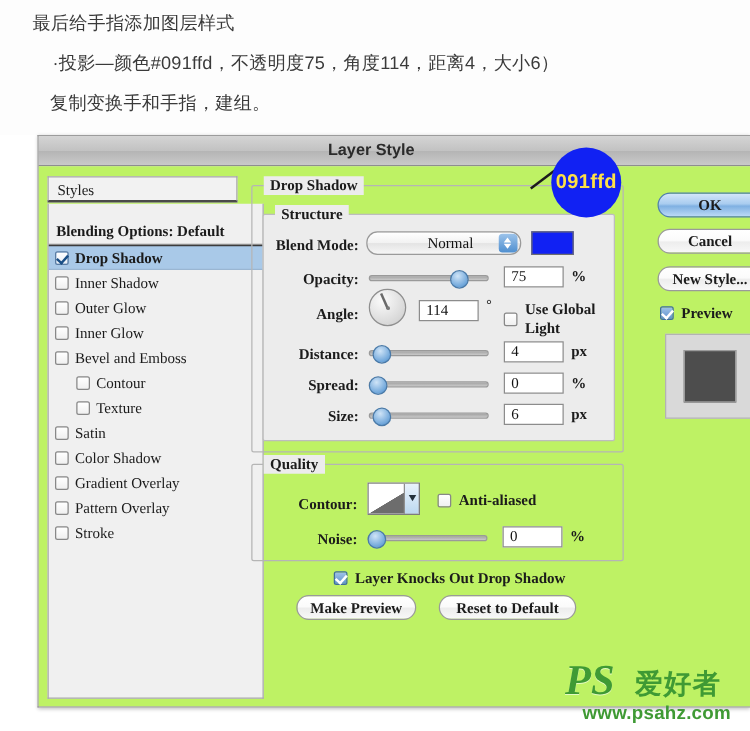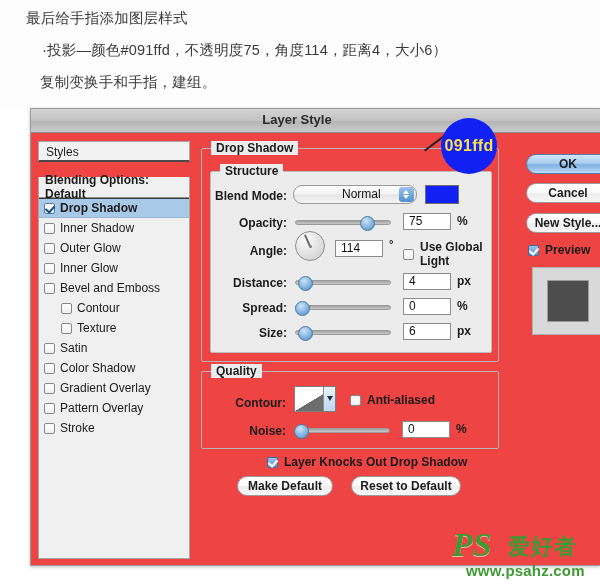--- a/index.html
+++ b/index.html
@@ -45,47 +45,48 @@
   }
   #dialog-title{
     position:absolute;left:0;right:0;top:3px;
     text-align:center;
     font-size:13px;font-weight:bold;color:#2b2b2b;
     
     padding-right:37px;
   }
   #dialog-body{
     position:absolute;left:0;top:24px;right:0;bottom:0;
-    background:#ef4444;
+    background:#bef264;
+    font-family:Liberation Serif, serif;
   }
 
   
   #styles-panel{
     position:absolute;left:7px;top:8px;width:152px;height:418px;
     box-sizing:border-box;
   }
   #styles-header{
     height:21px;
     background:#f2f2f2;
     border:1px solid #a7a7a7;
     border-bottom:2px solid #4a4a4a;
     box-sizing:border-box;
     position:relative;
   }
   #styles-header span{
     position:absolute;left:7px;top:3px;
     font-size:12px;color:#1d1d1d;
   }
   #styles-list{
-    position:absolute;left:0;top:36px;width:152px;bottom:0;
+    position:absolute;left:0;top:22px;width:173px;bottom:0;
     background:#f0f0f0;
     border:1px solid #a7a7a7;
     border-top:none;
     box-sizing:border-box;
-    padding-top:0;
+    padding-top:12px;
   }
   .style-row{
     height:20px;
     display:flex;align-items:center;
     padding-left:5px;
     box-sizing:border-box;
     font-size:12px;color:#1b1b1b;
     position:relative;
   }
   .style-row.blending{
@@ -539,21 +540,21 @@
         </div>
         <div class="numfield" style="left:200px;top:49px;">0</div>
         <span class="unit" style="left:254px;top:50px;">%</span>
       </div>
 
       <div class="checkrow" style="left:66px;top:316px;">
         <span class="cb blue checked"></span>
         <span class="lbl">Layer Knocks Out Drop Shadow</span>
       </div>
 
-      <div class="capsule" style="left:36px;top:337px;width:96px;">Make Default</div>
+      <div class="capsule" style="left:36px;top:337px;width:96px;">Make Preview</div>
       <div class="capsule" style="left:150px;top:337px;width:110px;">Reset to Default</div>
 
     </div>
 
     <div id="right-col">
       <div class="capsule primary" id="btn-ok">OK</div>
       <div class="capsule" id="btn-cancel">Cancel</div>
       <div class="capsule" id="btn-newstyle">New Style...</div>
 
       <div class="checkrow" id="preview-check">

